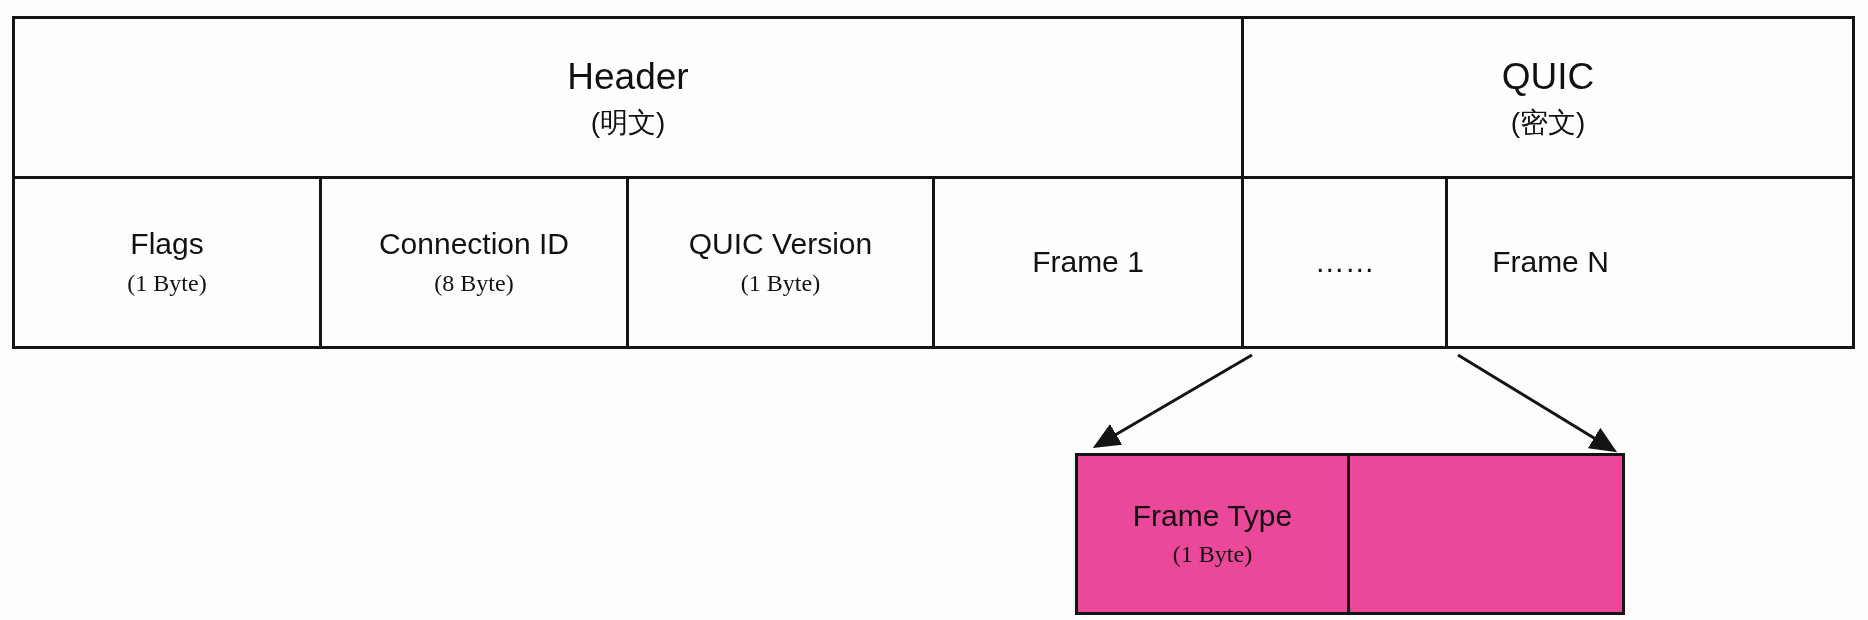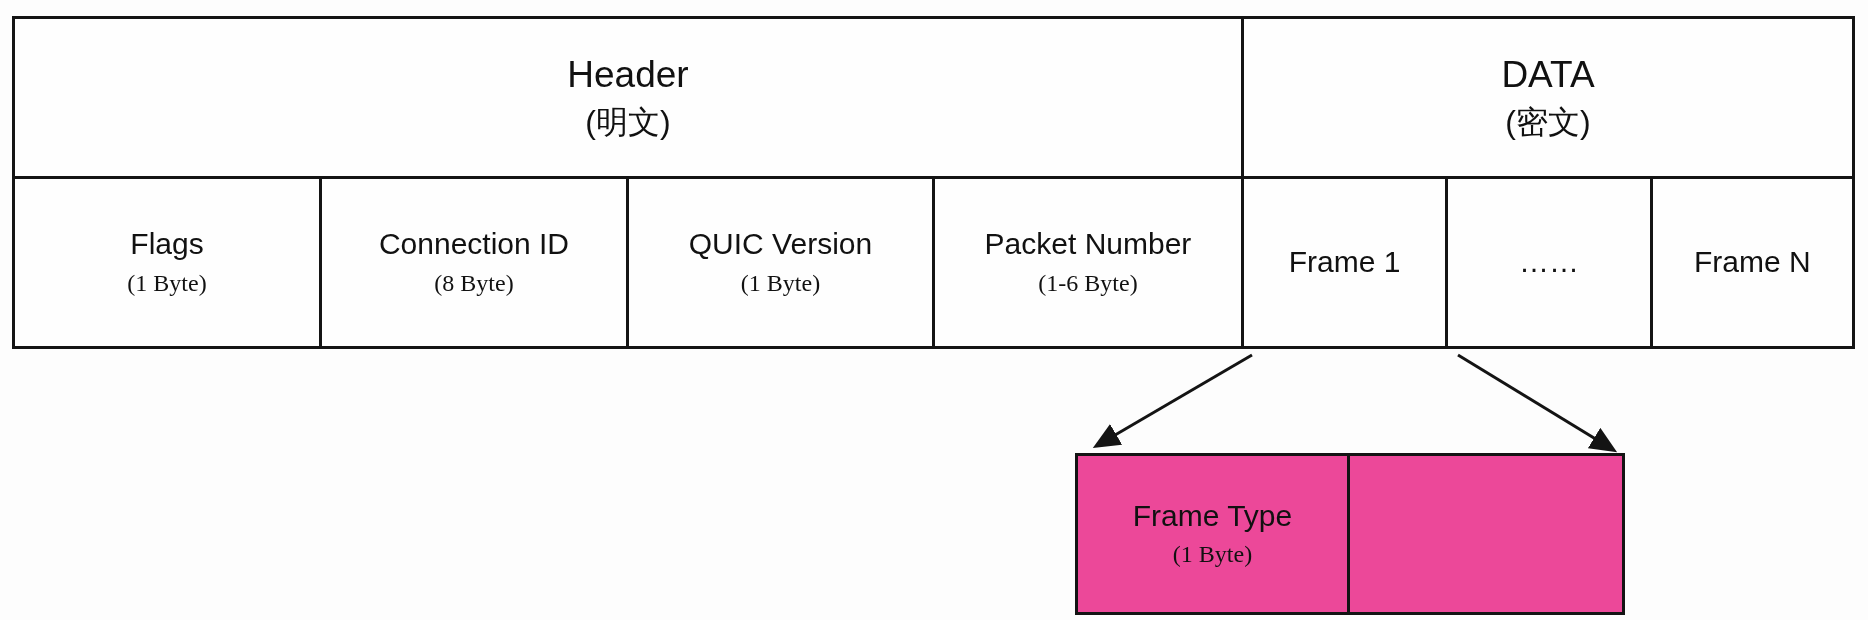--- a/index.html
+++ b/index.html
@@ -38,21 +38,21 @@
     gap: 8px;
     box-sizing: border-box;
     text-align: left;
     line-height: 1.15;
   }
   .b-right  { border-right: 3px solid #141414; }
   .b-bottom { border-bottom: 3px solid #141414; }
   .span-header { grid-column: 1 / 5; grid-row: 1; }
   .span-data   { grid-column: 5 / 8; grid-row: 1; }
   .section-label { font-size: 37px; }
-  .section-sub   { font-size: 32px; }
+  .section-sub   { font-size: 28px; }
   .field-label   { font-size: 30px; }
   .field-sub     { font-size: 24px; font-family: Liberation Serif, serif; }
   
   .detail-table {
     position: absolute;
     left: 1075px;
     top: 453px;
     width: 550px;
     height: 162px;
     border: 3px solid #141414;
@@ -76,39 +76,35 @@
 
 <div class="canvas">
 
   <div class="main-table">
 
     <div class="cell span-header b-right b-bottom">
       <span class="section-label">Header</span>
       <span class="section-sub">(明文)</span>
     </div>
     <div class="cell span-data b-bottom">
-      <span class="section-label">DATA</span>
+      <span class="section-label">QUIC</span>
       <span class="section-sub">(密文)</span>
     </div>
 
     <div class="cell b-right">
       <span class="field-label">Flags</span>
       <span class="field-sub">(1 Byte)</span>
     </div>
     <div class="cell b-right">
       <span class="field-label">Connection ID</span>
       <span class="field-sub">(8 Byte)</span>
     </div>
     <div class="cell b-right">
       <span class="field-label">QUIC Version</span>
       <span class="field-sub">(1 Byte)</span>
-    </div>
-    <div class="cell b-right">
-      <span class="field-label">Packet Number</span>
-      <span class="field-sub">(1-6 Byte)</span>
     </div>
     <div class="cell b-right">
       <span class="field-label">Frame 1</span>
     </div>
     <div class="cell b-right">
       <span class="field-label">……</span>
     </div>
     <div class="cell">
       <span class="field-label">Frame N</span>
     </div>

